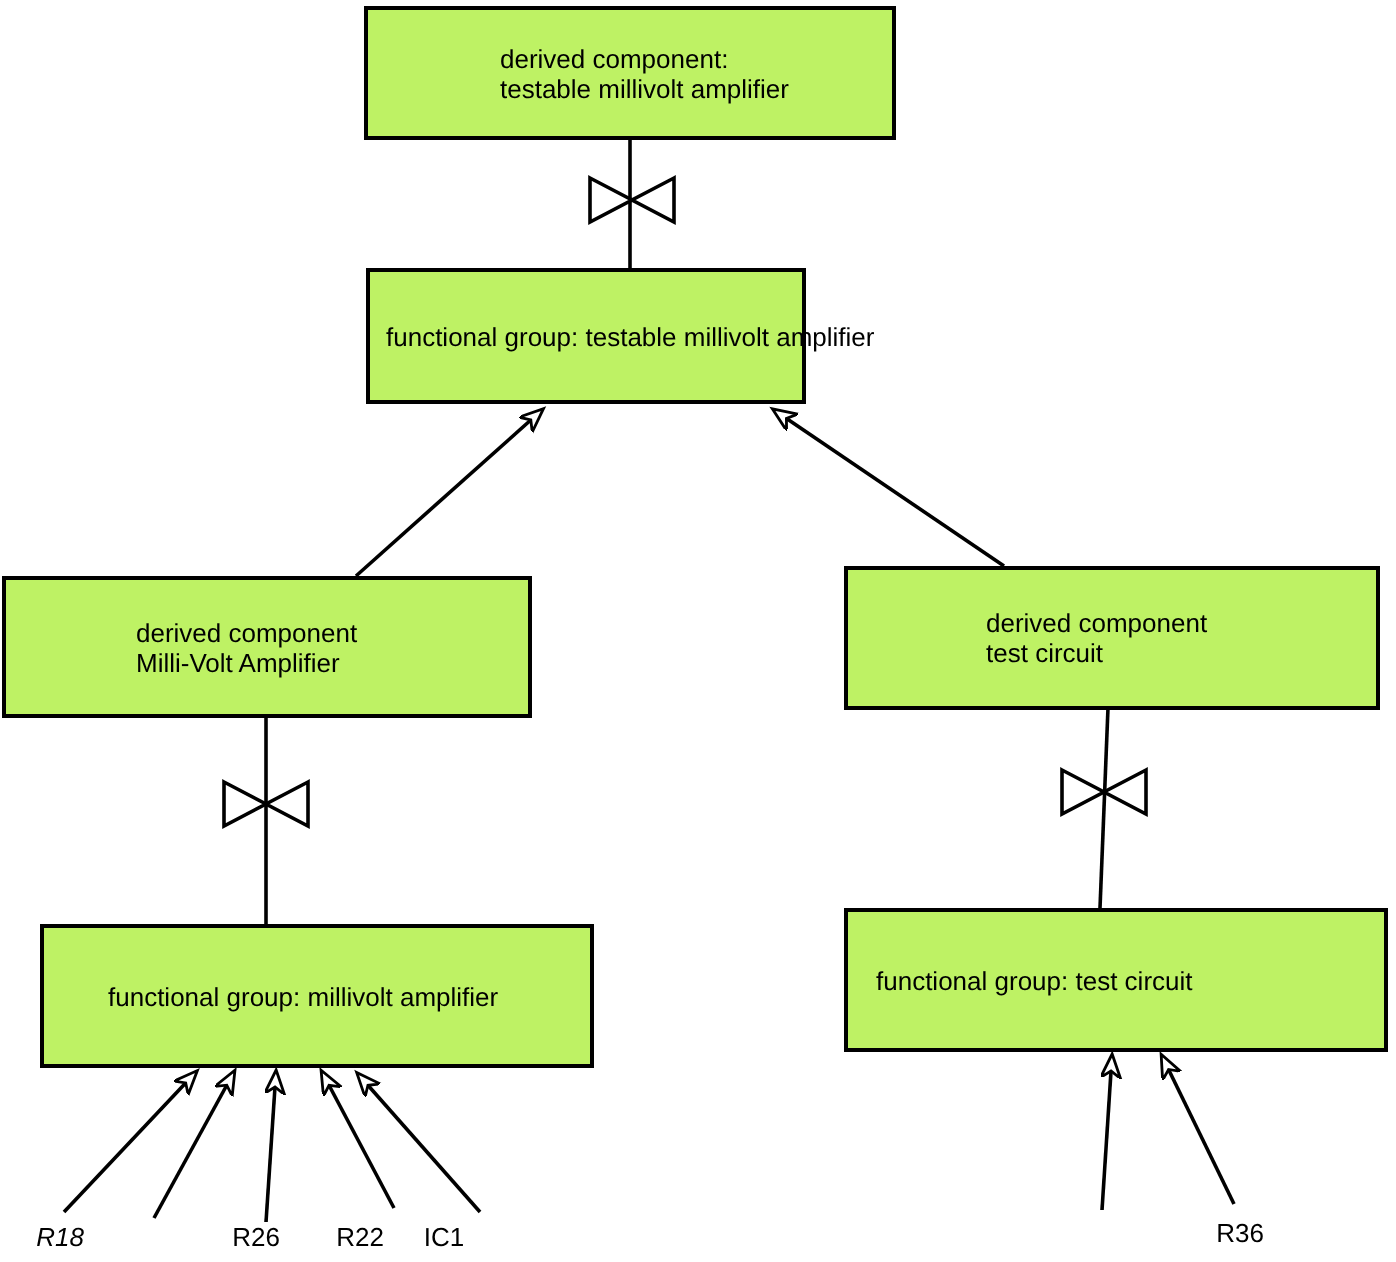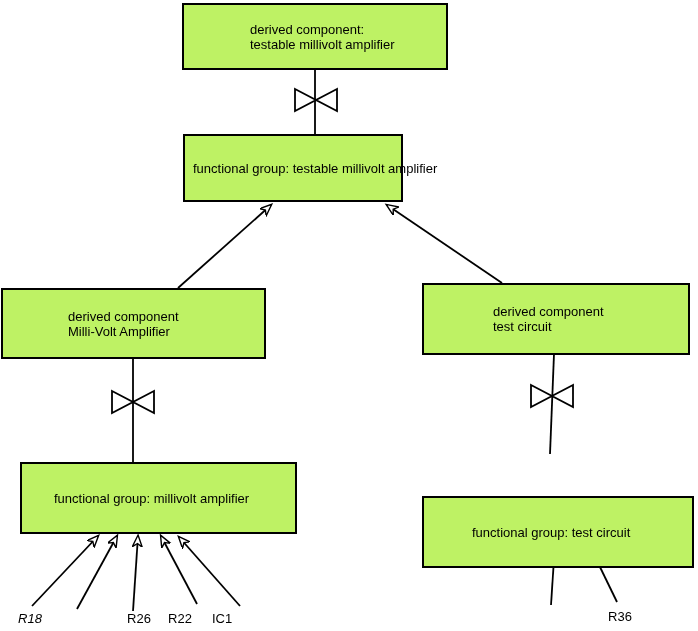--- a/index.html
+++ b/index.html
@@ -36,32 +36,32 @@
     line-height: 15px;
     white-space: nowrap;
   }
   .node span { display: block; }
 
   #node-derived-testable        { left: 182px; top: 3px;   width: 266px; height: 67px; padding-left: 66px; }
   #node-functional-testable     { left: 183px; top: 134px; width: 220px; height: 68px; padding-left: 8px; }
   #node-derived-millivolt       { left: 1px;   top: 288px; width: 265px; height: 71px; padding-left: 65px; }
   #node-derived-test-circuit    { left: 422px; top: 283px; width: 268px; height: 72px; padding-left: 69px; }
   #node-functional-millivolt    { left: 20px;   top: 462px; width: 277px; height: 72px; padding-left: 32px; }
-  #node-functional-test-circuit { left: 422px; top: 454px; width: 272px; height: 72px; padding-left: 48px; margin-top: 42px; }
+  #node-functional-test-circuit { left: 422px; top: 454px; width: 272px; height: 72px; padding-left: 14px; }
 
   .leaf-label {
     position: absolute;
     font-size: 13px;
     line-height: 15px;
     transform: translateX(-50%);
     white-space: nowrap;
   }
   #leaf-r18 { left: 30px;  top: 611px; font-style: italic; }
   #leaf-r30 { left: 76px;  top: 647px; font-style: italic; }
-  #leaf-r26 { left: 139px; top: 611px; }
+  #leaf-r26 { left: 128px; top: 611px; }
   #leaf-r22 { left: 180px; top: 611px; }
   #leaf-ic1 { left: 222px; top: 611px; }
   #leaf-tr1 { left: 554px; top: 609px; margin-top: 32px; }
   #leaf-r36 { left: 620px; top: 609px; }
 </style>
 </head>
 <body>
 
 <div id="canvas">
 

